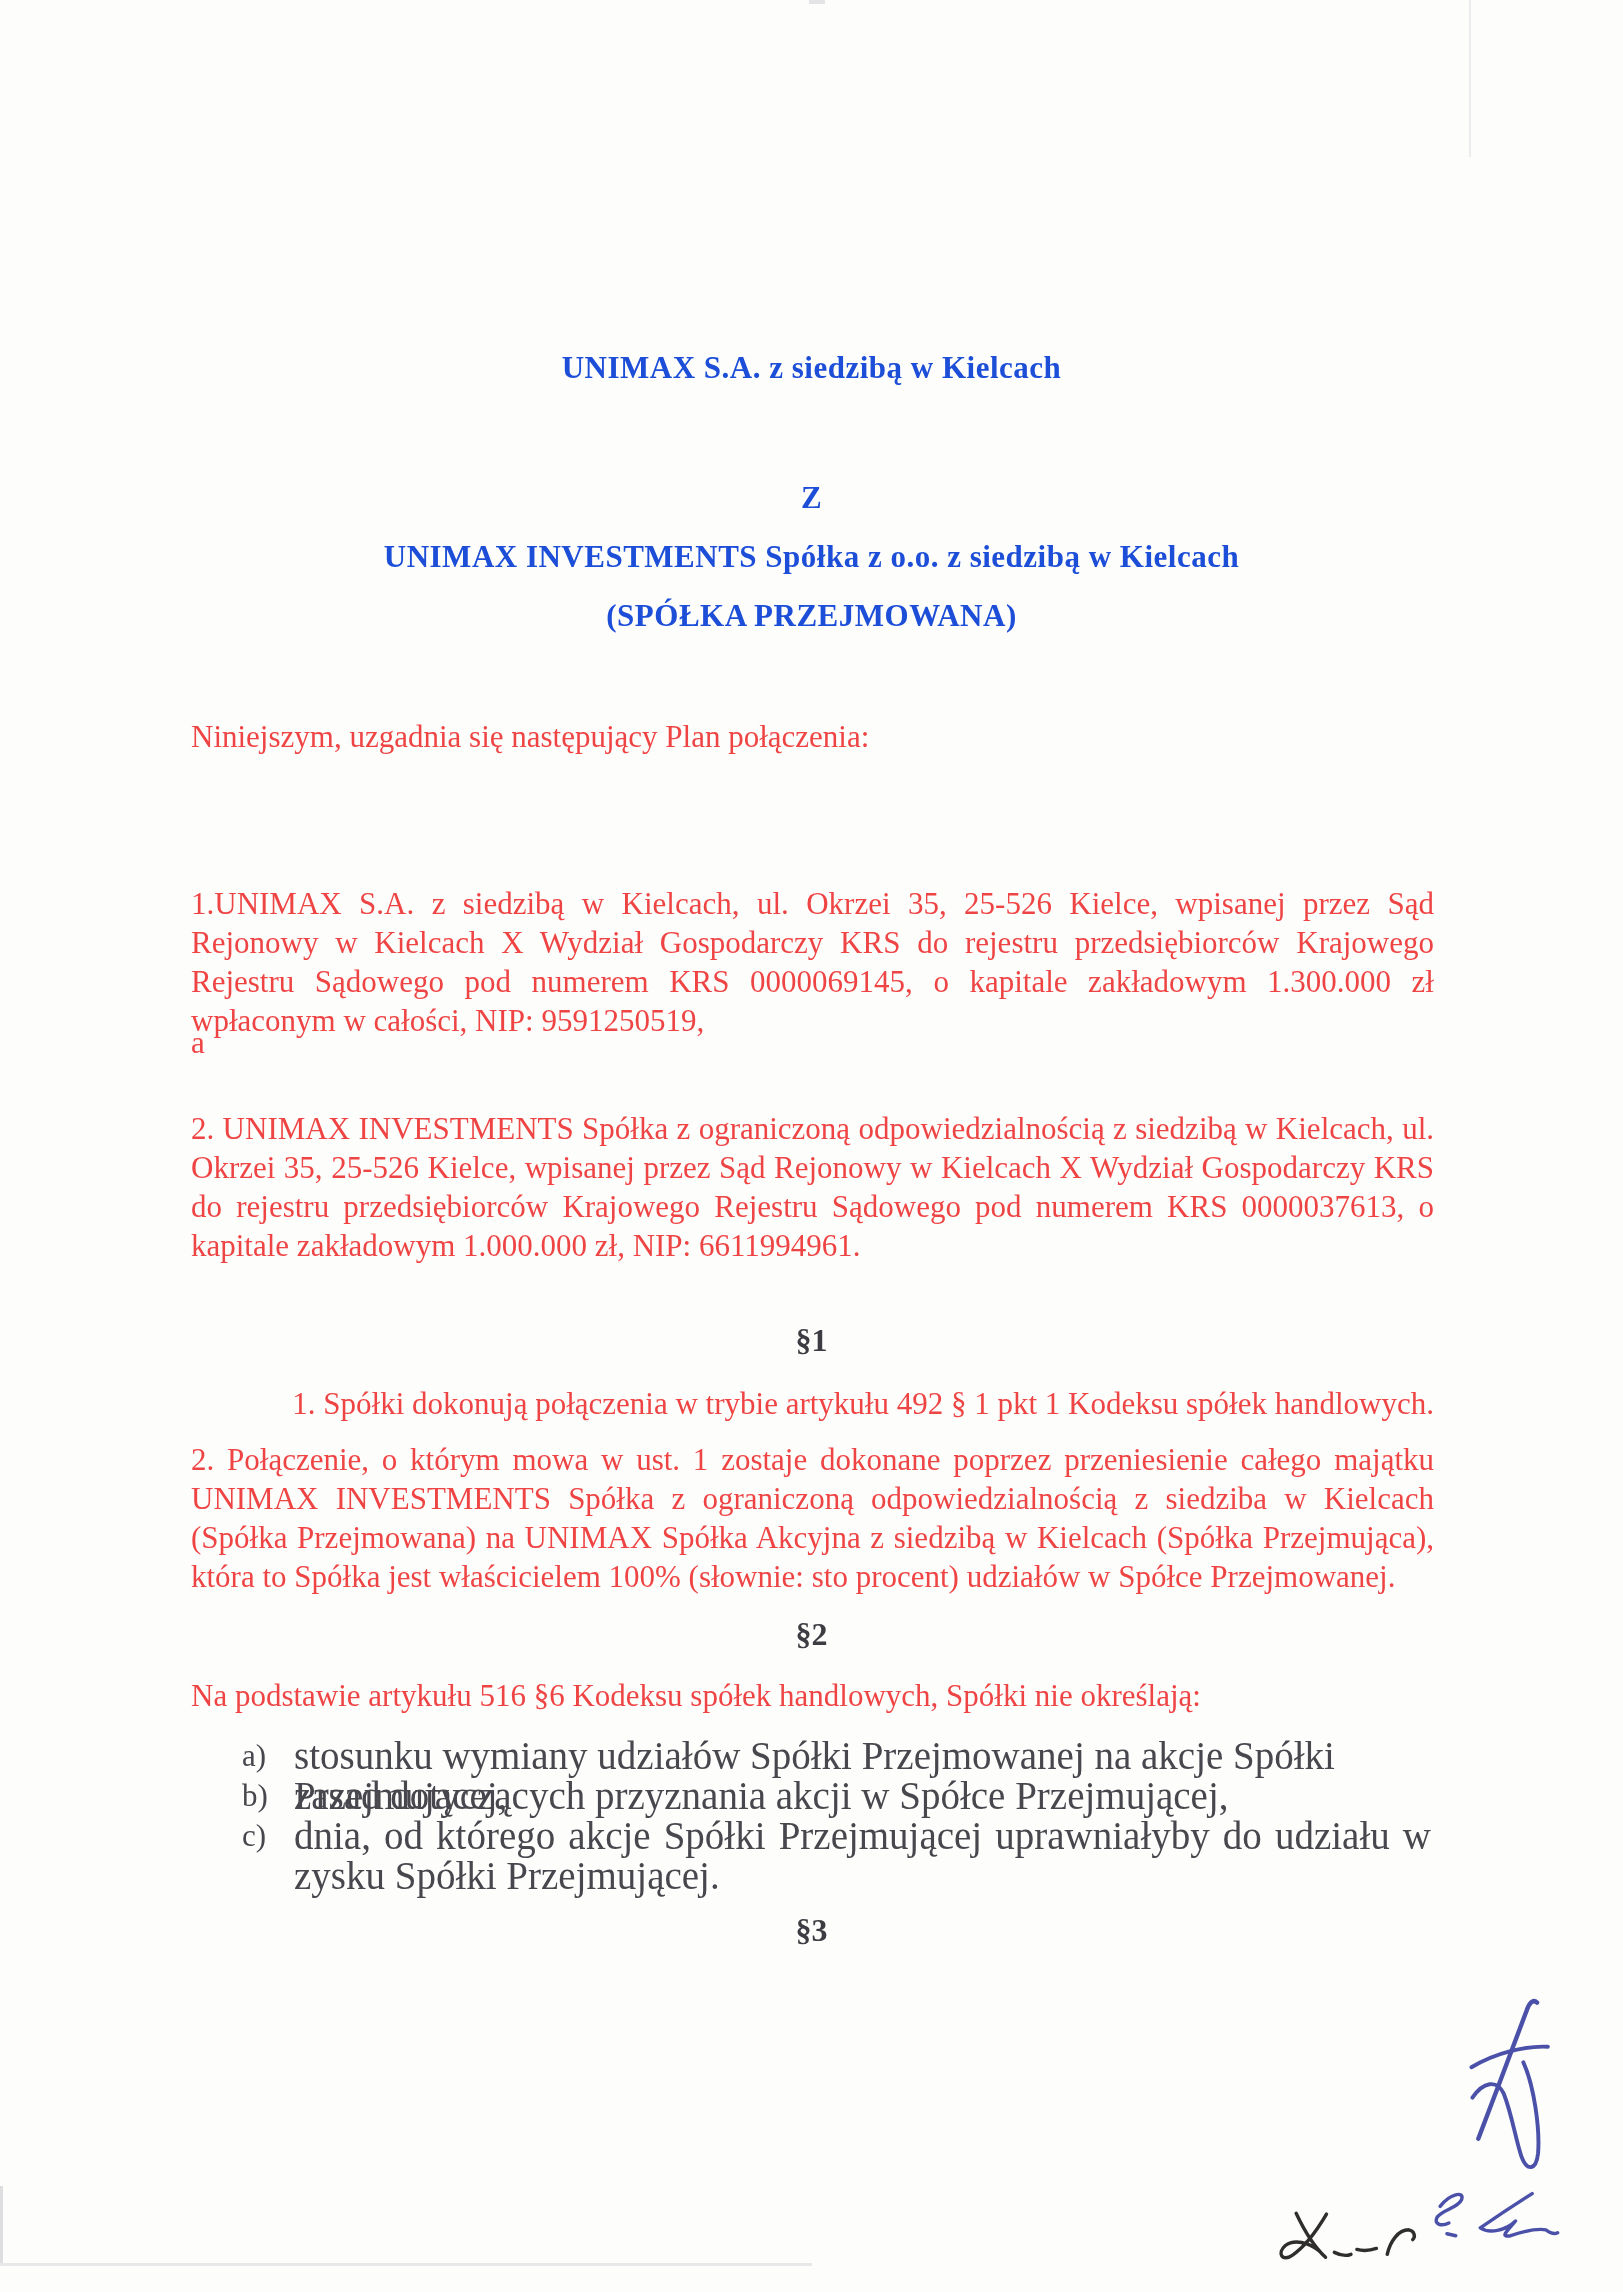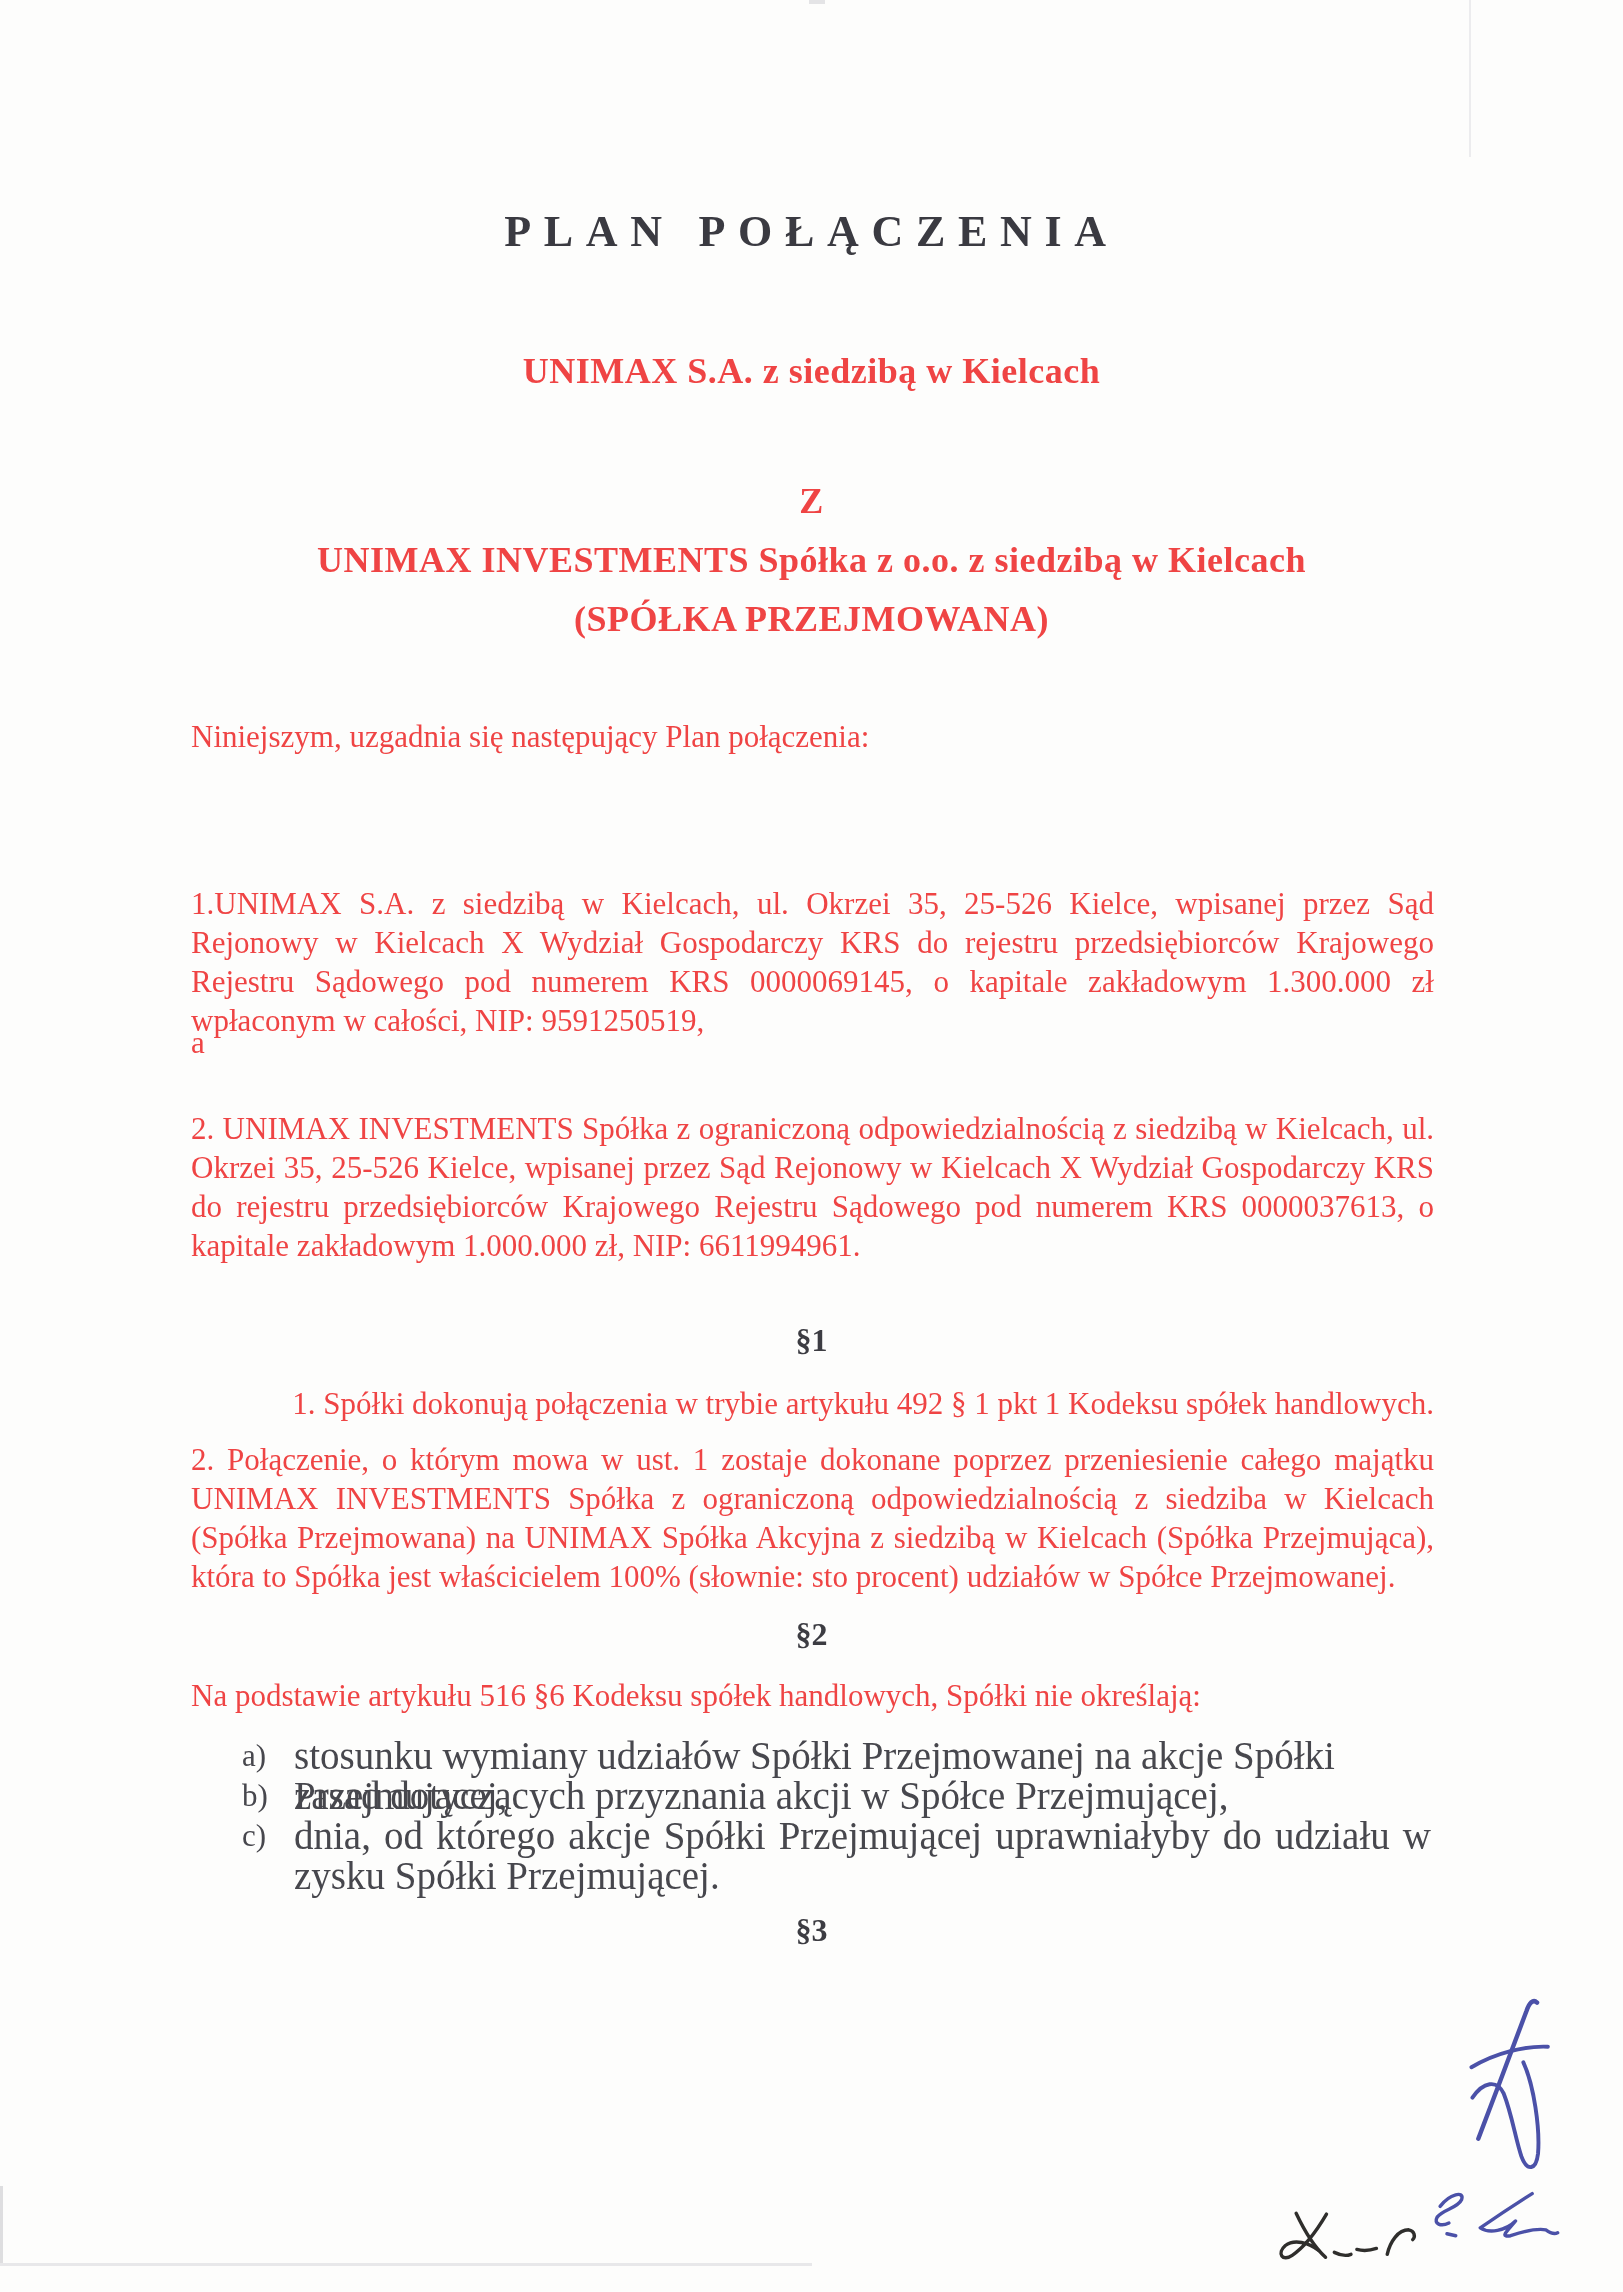--- a/index.html
+++ b/index.html
@@ -13,21 +13,21 @@
     overflow:hidden;
   }
   .abs{position:absolute;}
   .centered{left:0;width:1623px;text-align:center;}
   .doc-title{
     top:206px;
     font-size:44px;font-weight:bold;letter-spacing:12.7px;
     color:#3a3a41;
   }
   .party-line{
-    font-size:36px;font-weight:bold;color:#ef4444;
+    font-size:31px;font-weight:bold;color:#1d4ed8;
     letter-spacing:0.5px;
   }
   .body-text{
     left:191px;width:1243px;
     font-size:31px;line-height:39px;
     color:#ef4444;
     hyphens:none;
   }
   .justified{text-align:justify;text-justify:inter-word;}
   .section-head{
@@ -49,21 +49,20 @@
 </head>
 <body>
 
 <div class="page">
 
   <div class="artifact" style="left:809px;top:0;width:15.7px;height:3.9px;background:#e4e4e6;"></div>
   <div class="artifact" style="left:1469px;top:0;width:2px;height:157px;"></div>
   <div class="artifact" style="left:0;top:2186px;width:2.9px;height:80px;background:#dedee0;"></div>
   <div class="artifact" style="left:0;top:2263px;width:812px;height:2.9px;background:#e8e8ea;"></div>
 
-  <div class="abs centered doc-title">PLAN POŁĄCZENIA</div>
 
   <div class="abs centered party-line" style="top:350px;">UNIMAX S.A. z siedzibą w Kielcach</div>
 
 
   <div class="abs centered party-line" style="top:480px;">Z</div>
 
   <div class="abs centered party-line" style="top:539px;">UNIMAX INVESTMENTS Spółka z o.o. z siedzibą w Kielcach</div>
 
   <div class="abs centered party-line" style="top:598px;">(SPÓŁKA PRZEJMOWANA)</div>
 

